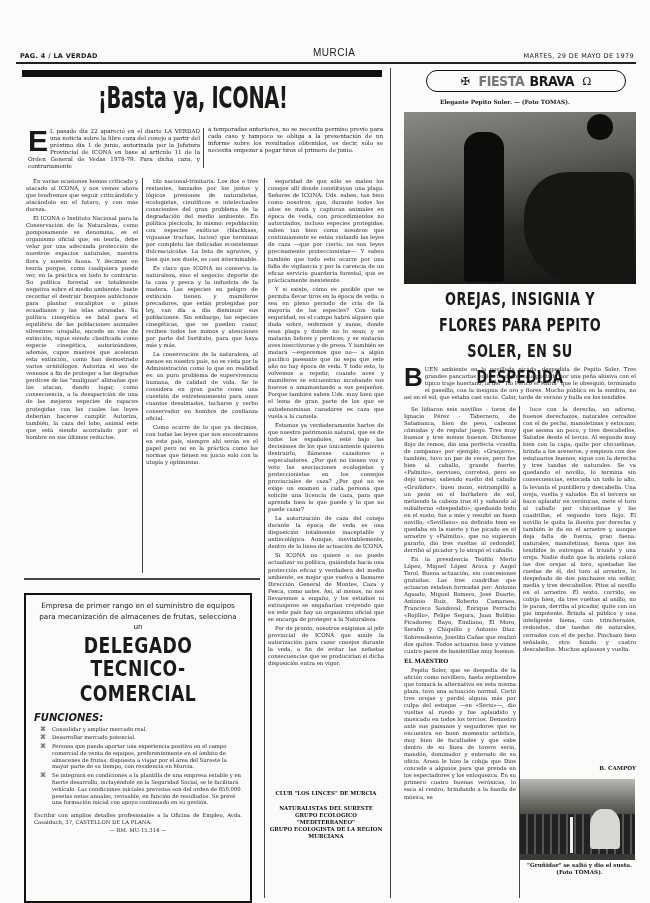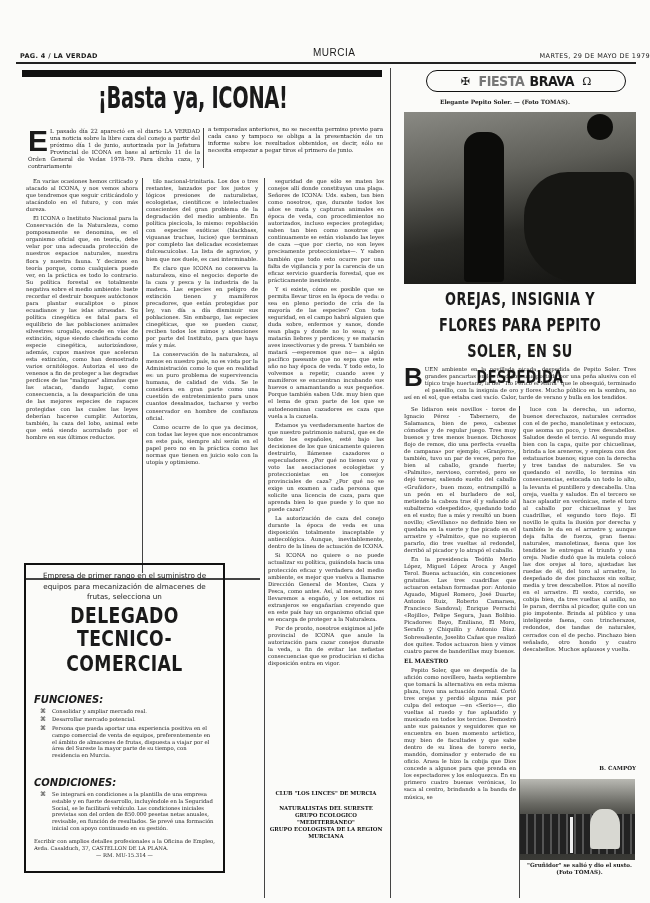--- a/index.html
+++ b/index.html
@@ -1,33 +1,33 @@
 <!DOCTYPE html>
 <html><head>
 <meta charset="utf-8">
 <style>
   * { box-sizing: border-box; margin: 0; padding: 0; }
   body { width: 650px; height: 903px; background: #fbfbf9; color: #1a1a1a; font-family: "DejaVu Serif", serif; position: relative; overflow: hidden; }
   .abs { position: absolute; }
   .header-left { left: 20px; top: 52px; font: bold 6.5px "DejaVu Sans", sans-serif; letter-spacing: 0.3px; }
   .header-center { left: 313px; top: 47px; font: 10px "Liberation Sans", sans-serif; letter-spacing: 0.5px; }
-  .header-right { right: 0; top: 52px; font: 6.5px "DejaVu Sans", sans-serif; letter-spacing: 0.4px; }
+  .header-right { right: 16px; top: 52px; font: 6.5px "DejaVu Sans", sans-serif; letter-spacing: 0.4px; }
   .rule-top { left: 16px; right: 14px; top: 62px; height: 1.5px; background: #222; }
   .black-bar { left: 22px; top: 70px; width: 360px; height: 7px; background: #111; }
   .vrule { width: 1px; background: #444; }
   .headline { left: 98px; top: 80px; font: bold 30px "DejaVu Sans Condensed", "DejaVu Sans", sans-serif; transform: scaleX(0.72); transform-origin: left top; letter-spacing: -0.5px; }
   .lead { font-size: 5.6px; line-height: 7.1px; text-align: justify; }
   .dropcap { float: left; font: bold 30px "Liberation Sans", sans-serif; line-height: 26px; margin-right: 2px; }
   .col { font-size: 5.4px; line-height: 7.05px; text-align: justify; overflow: hidden; }
   .col p { text-indent: 7px; margin-bottom: 2px; }
   .sig { text-align: center; font-weight: bold; font-size: 5.4px; line-height: 7px; }
-  .ad { left: 24px; top: 563px; width: 201px; height: 310px; border: 2.5px solid #111; padding: 6px 8px; }
+  .ad { left: 24px; top: 593px; width: 228px; height: 310px; border: 2.5px solid #111; padding: 6px 8px; }
   .ad-intro { font: 7.2px "DejaVu Sans", sans-serif; text-align: center; line-height: 10.5px; }
   .ad-title { font: bold 21px "DejaVu Sans", sans-serif; text-align: center; line-height: 23px; transform: scaleX(0.82); letter-spacing: 0.5px; margin-top: 2px; }
-  .ad-h { font: italic bold 10px "DejaVu Sans", sans-serif; margin-top: 18px; margin-bottom: 3px; }
+  .ad-h { font: italic bold 10px "DejaVu Sans", sans-serif; margin-top: 6px; margin-bottom: 3px; }
   .ad-li { font-size: 5.3px; line-height: 6.8px; padding-left: 18px; position: relative; margin-bottom: 2px; }
   .ad-li .b { position: absolute; left: 6px; top: 0; font-size: 6px; }
   .ad-foot { font-size: 5.3px; line-height: 6.8px; margin-top: 6px; text-align: justify; }
   .fiesta { left: 426px; top: 70px; width: 200px; height: 22px; border: 1.5px solid #111; border-radius: 11px; display: flex; align-items: center; justify-content: center; gap: 6px; }
   .fiesta .f1 { font: bold 14px "DejaVu Sans", sans-serif; color: #777; letter-spacing: -0.5px; transform: scaleX(0.9); }
   .fiesta .f2 { font: bold 14px "DejaVu Sans", sans-serif; letter-spacing: -0.5px; transform: scaleX(0.9); margin-left: -6px; }
   .fiesta .ic { font-size: 11px; }
   .caption1 { left: 440px; top: 99px; font-size: 5.8px; font-weight: bold; }
   .photo1 { left: 404px; top: 112px; width: 232px; height: 172px; background: linear-gradient(170deg, #8a8a84 0%, #5e5e58 35%, #2b2b27 65%, #121210 100%); }
   .photo1 .figure { position: absolute; left: 60px; top: 20px; width: 40px; height: 150px; background: #0c0c0a; border-radius: 16px 16px 4px 4px; }
@@ -93,21 +93,20 @@
   <div class="ad-intro">Empresa de primer rango en el suministro de equipos para mecanización de almacenes de frutas, selecciona un</div>
   <div class="ad-title">DELEGADO TECNICO-</div>
   <div class="ad-title">COMERCIAL</div>
 
   <div class="ad-h">FUNCIONES:</div>
   <div class="ad-li"><span class="b">⌘</span><span>Consolidar y ampliar mercado real.</span></div>
   <div class="ad-li"><span class="b">⌘</span><span>Desarrollar mercado potencial.</span></div>
 
   <div class="ad-li"><span class="b">⌘</span><span>Persona que pueda aportar una experiencia positiva en el campo comercial de venta de equipos, preferentemente en el ámbito de almacenes de frutas, dispuesta a viajar por el área del Sureste la mayor parte de su tiempo, con residencia en Murcia.</span></div>
 
-  <div class="ad-h">CONDICIONES:</div>
   <div class="ad-li"><span class="b">⌘</span><span>Se integrará en condiciones a la plantilla de una empresa estable y en fuerte desarrollo, incluyéndole en la Seguridad Social, se le facilitará vehículo. Las condiciones iniciales previstas son del orden de 850.000 pesetas netas anuales, revisable, en función de resultados. Se prevé una formación inicial con apoyo continuado en su gestión.</span></div>
 
   <div class="ad-foot">Escribir con amplios detalles profesionales a la Oficina de Empleo, Avda. Casalduch, 37, CASTELLON DE LA PLANA.</div>
   <div class="ad-foot" style="text-align:center;margin-top:1px;">— RM. MU-15.314 —</div>
 </div>
 
 <div class="abs fiesta">
   <span class="ic">✠</span>
   <span class="f1">FIESTA</span>
   <span class="f2">BRAVA</span>

